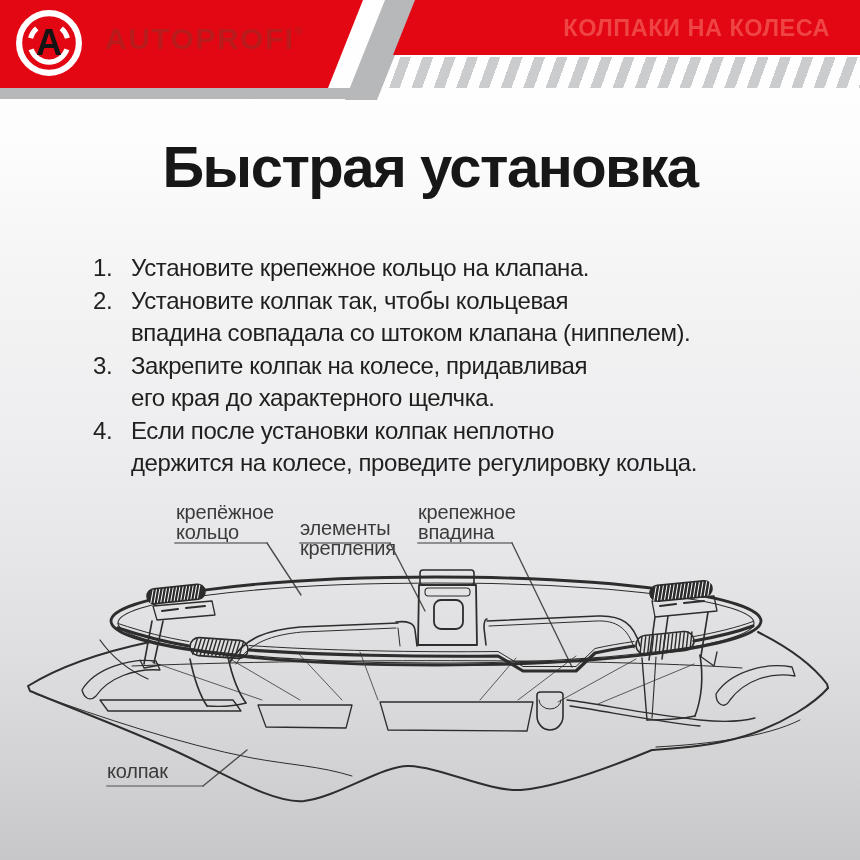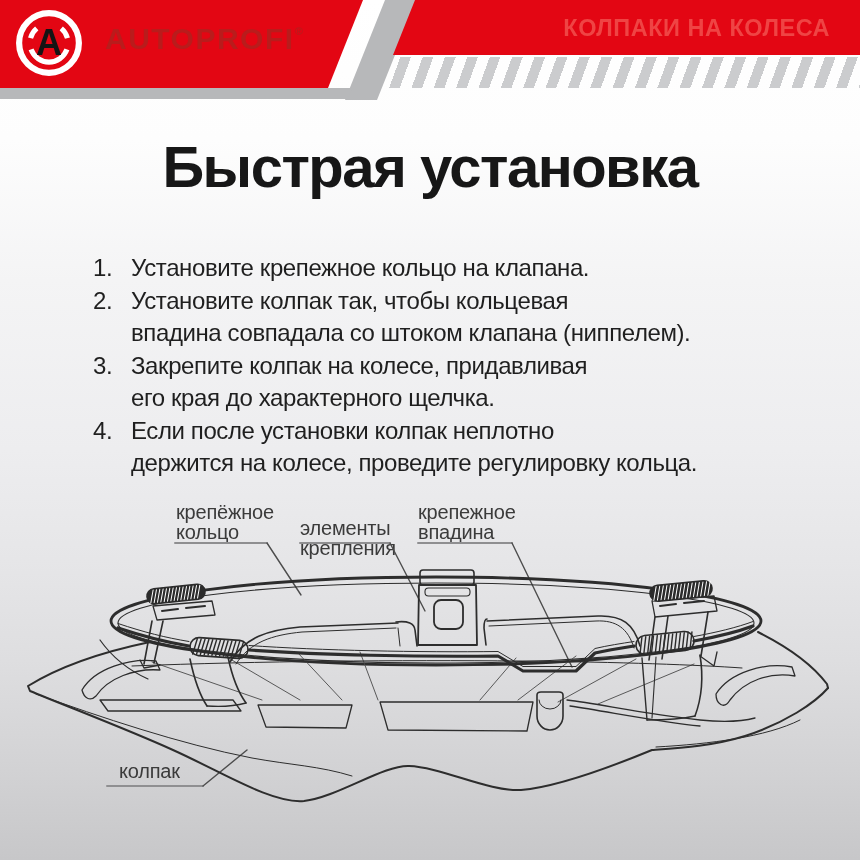--- a/index.html
+++ b/index.html
@@ -33,21 +33,21 @@
     font-size:24px;line-height:32.5px;color:#1f1f1f;letter-spacing:-0.4px;}
   .step{display:flex;}
   .step .num{width:38px;flex:none;}
   .step .text{flex:1;white-space:nowrap;}
   
   .dlabel{position:absolute;font-size:20px;line-height:20px;color:#3b3b3b;
     white-space:pre-line;letter-spacing:-0.2px;}
   #lbl-ring{left:176px;top:502px;}
   #lbl-elems{left:300px;top:502px;margin-top:16px;}
   #lbl-recess{left:418px;top:502px;}
-  #lbl-cap{left:107px;top:761px;margin-left:12px;}
+  #lbl-cap{left:107px;top:761px;}
   .diagram-svg{position:absolute;left:0;top:488px;width:860px;height:372px;}
 </style>
 </head>
 <body>
 
 <div>
   <div class="hdr-gray-band" style="background: rgb(183, 184, 186);"></div>
   <div class="hdr-gray-strip" style="background: rgb(183, 184, 186);"></div>
   <div class="hdr-left">
     <div class="hdr-left-fill" style="background: rgb(227, 6, 19);"></div>

